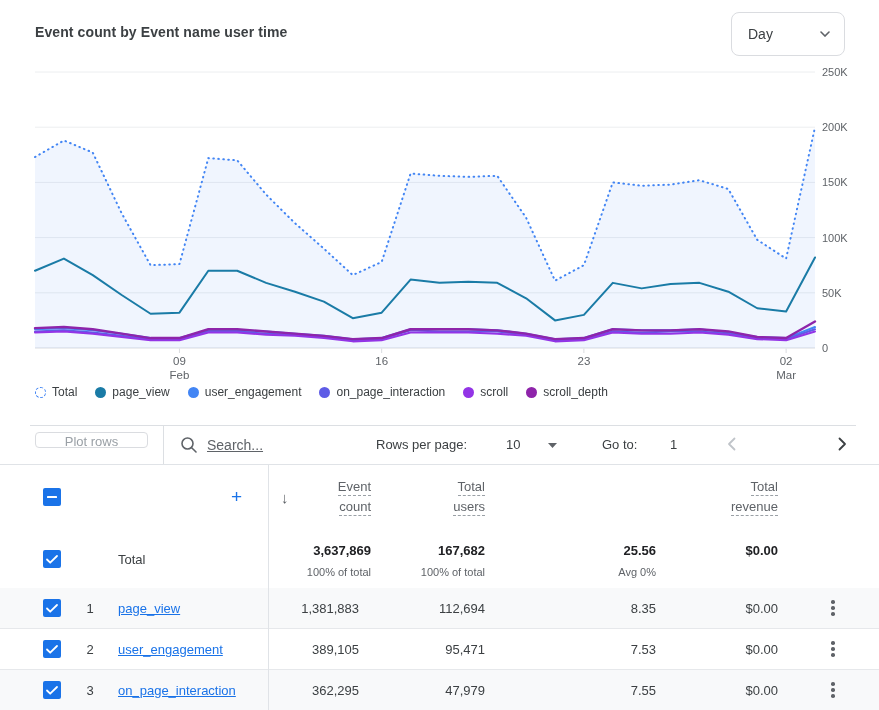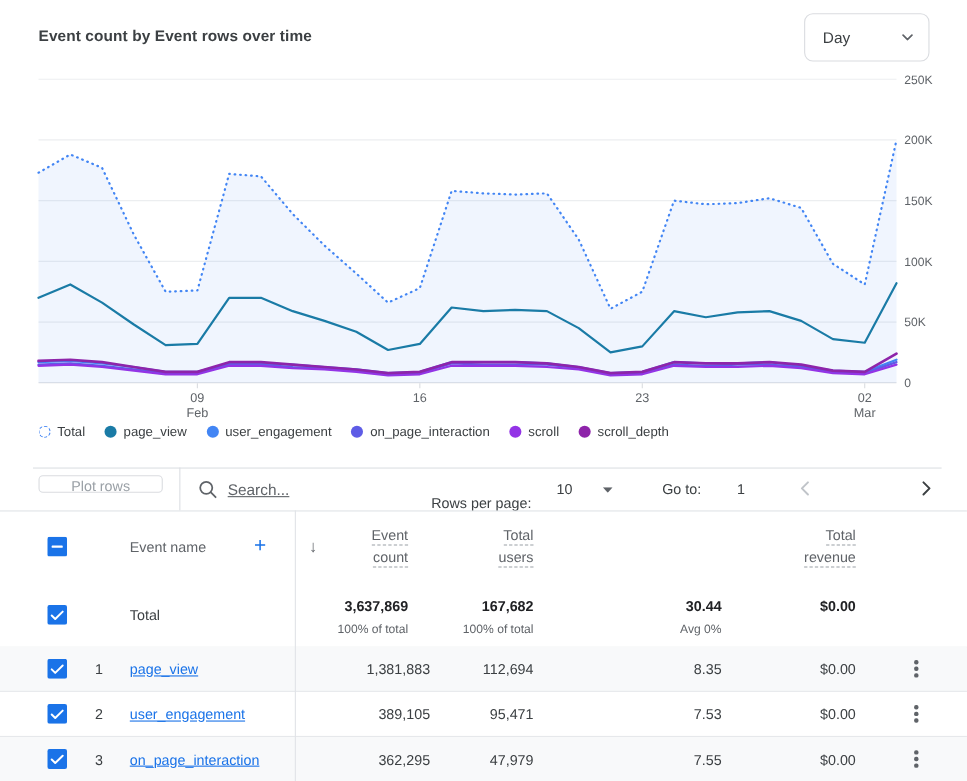--- a/index.html
+++ b/index.html
@@ -36,21 +36,21 @@
   .plot-rows{
     position:absolute;left:35px;top:7px;width:113px;height:16px;
     border:1px solid #dadce0;border-radius:4px;background:#fff;
     font-family:"Liberation Sans",sans-serif;font-size:13px;color:#9aa0a6;
   }
   .vdiv{position:absolute;left:163px;top:0;width:1px;height:39px;background:#dcdfe3;}
   .search-icon{position:absolute;left:180px;top:11px;}
   .search-ph{position:absolute;left:207px;top:0;height:39px;display:flex;align-items:center;
     font-size:14px;color:#5f6368;cursor:text;min-width:120px;text-decoration:underline;}
   .tb-text{position:absolute;top:0;height:39px;display:flex;align-items:center;font-size:13px;color:#3c4043;}
-  .rpp-label{left:392px;margin-top:13px;}
+  .rpp-label{left:376px;}
   .rpp-value{left:506px;cursor:pointer;}
   .dd-arrow{position:absolute;left:548px;top:18px;}
   .goto-label{left:602px;}
   .goto-value{left:670px;cursor:text;}
   .pg-prev{position:absolute;left:727px;top:12px;cursor:default;}
   .pg-range{left:748px;}
   .pg-next{position:absolute;left:838px;top:12px;cursor:pointer;}
   .hline{position:absolute;top:464px;left:0;width:879px;height:1px;background:#e0e3e7;}
   
   .thead{position:absolute;top:464px;left:0;width:879px;height:66px;}
@@ -72,30 +72,30 @@
   .tcell{position:absolute;text-align:right;}
   .tcell .main{font-size:13px;font-weight:700;color:#202124;display:block;}
   .tcell .sub{font-size:11px;color:#5f6368;display:block;margin-top:8px;}
   .tcell-top{top:13px;}
   .idx{position:absolute;left:80px;width:20px;top:0;height:100%;display:flex;align-items:center;
     justify-content:center;font-size:13px;color:#3c4043;}
   .elink{position:absolute;left:118px;top:0;height:100%;display:flex;align-items:center;
     font-size:13px;color:#1a73e8;text-decoration:underline;cursor:pointer;}
   .rval{position:absolute;top:0;height:100%;display:flex;align-items:center;justify-content:flex-end;
     font-size:13px;color:#3c4043;}
-  .rv1{right:488px;} .rv2{right:394px;} .rv3{right:223px;} .rv4{right:101px;}
+  .rv1{right:520px;} .rv2{right:394px;} .rv3{right:223px;} .rv4{right:101px;}
   .kebab{position:absolute;left:826px;top:0;height:100%;display:flex;flex-direction:column;
     align-items:center;justify-content:center;gap:2.5px;width:14px;cursor:pointer;}
   .kebab i{width:3.5px;height:3.5px;border-radius:50%;background:#5f6368;display:block;}
   .table-vdiv{position:absolute;left:268px;top:464px;height:246px;width:1px;background:#e0e3e7;z-index:3;}
 </style>
 </head>
 <body>
 
-<div class="title">Event count by Event rows over time</div>
+<div class="title">Event count by Event name user time</div>
 
 <div class="day-select">
   <span class="val">Day</span>
   <svg width="10" height="6" viewBox="0 0 10 6">
     <path d="M1 1l4 4 4-4" fill="none" stroke="#5f6368" stroke-width="1.6" stroke-linecap="round"></path>
   </svg>
 </div>
 
 <svg id="chart-svg" width="879" height="325">
     <line x1="35" x2="815" y1="288" y2="288" stroke="#dadce0" stroke-width="1"></line>
@@ -183,21 +183,20 @@
 
 <div class="hline"></div>
 
 <div class="thead">
   <span class="cb" style="top:24px">
     <svg width="18" height="18" viewBox="0 0 18 18">
       <rect width="18" height="18" rx="2" fill="#1a73e8"></rect>
       <rect x="4" y="8" width="10" height="2" rx="0.5" fill="#fff"></rect>
     </svg>
   </span>
-  <div class="vcenter ename-h">Event name</div>
   <div class="vcenter plus">+</div>
   <div class="vcenter sort-arrow">↓</div>
   <div class="mh c1">
     <div><span>Event</span></div>
     <div><span>count</span></div>
   </div>
   <div class="mh c2">
     <div><span>Total</span></div>
     <div><span>users</span></div>
   </div>
@@ -217,21 +216,21 @@
   <div class="vcenter total-label">Total</div>
   <div class="tcell tcell-top c1">
     <span class="main">3,637,869</span>
     <span class="sub">100% of total</span>
   </div>
   <div class="tcell tcell-top c2">
     <span class="main">167,682</span>
     <span class="sub">100% of total</span>
   </div>
   <div class="tcell tcell-top c3">
-    <span class="main">30.44</span>
+    <span class="main">25.56</span>
     <span class="sub">Avg 0%</span>
   </div>
   <div class="tcell tcell-top c4">
     <span class="main">$0.00</span>
   </div>
 </div>
 
 <div class="row-sep"></div>
 
 <div id="rows">

